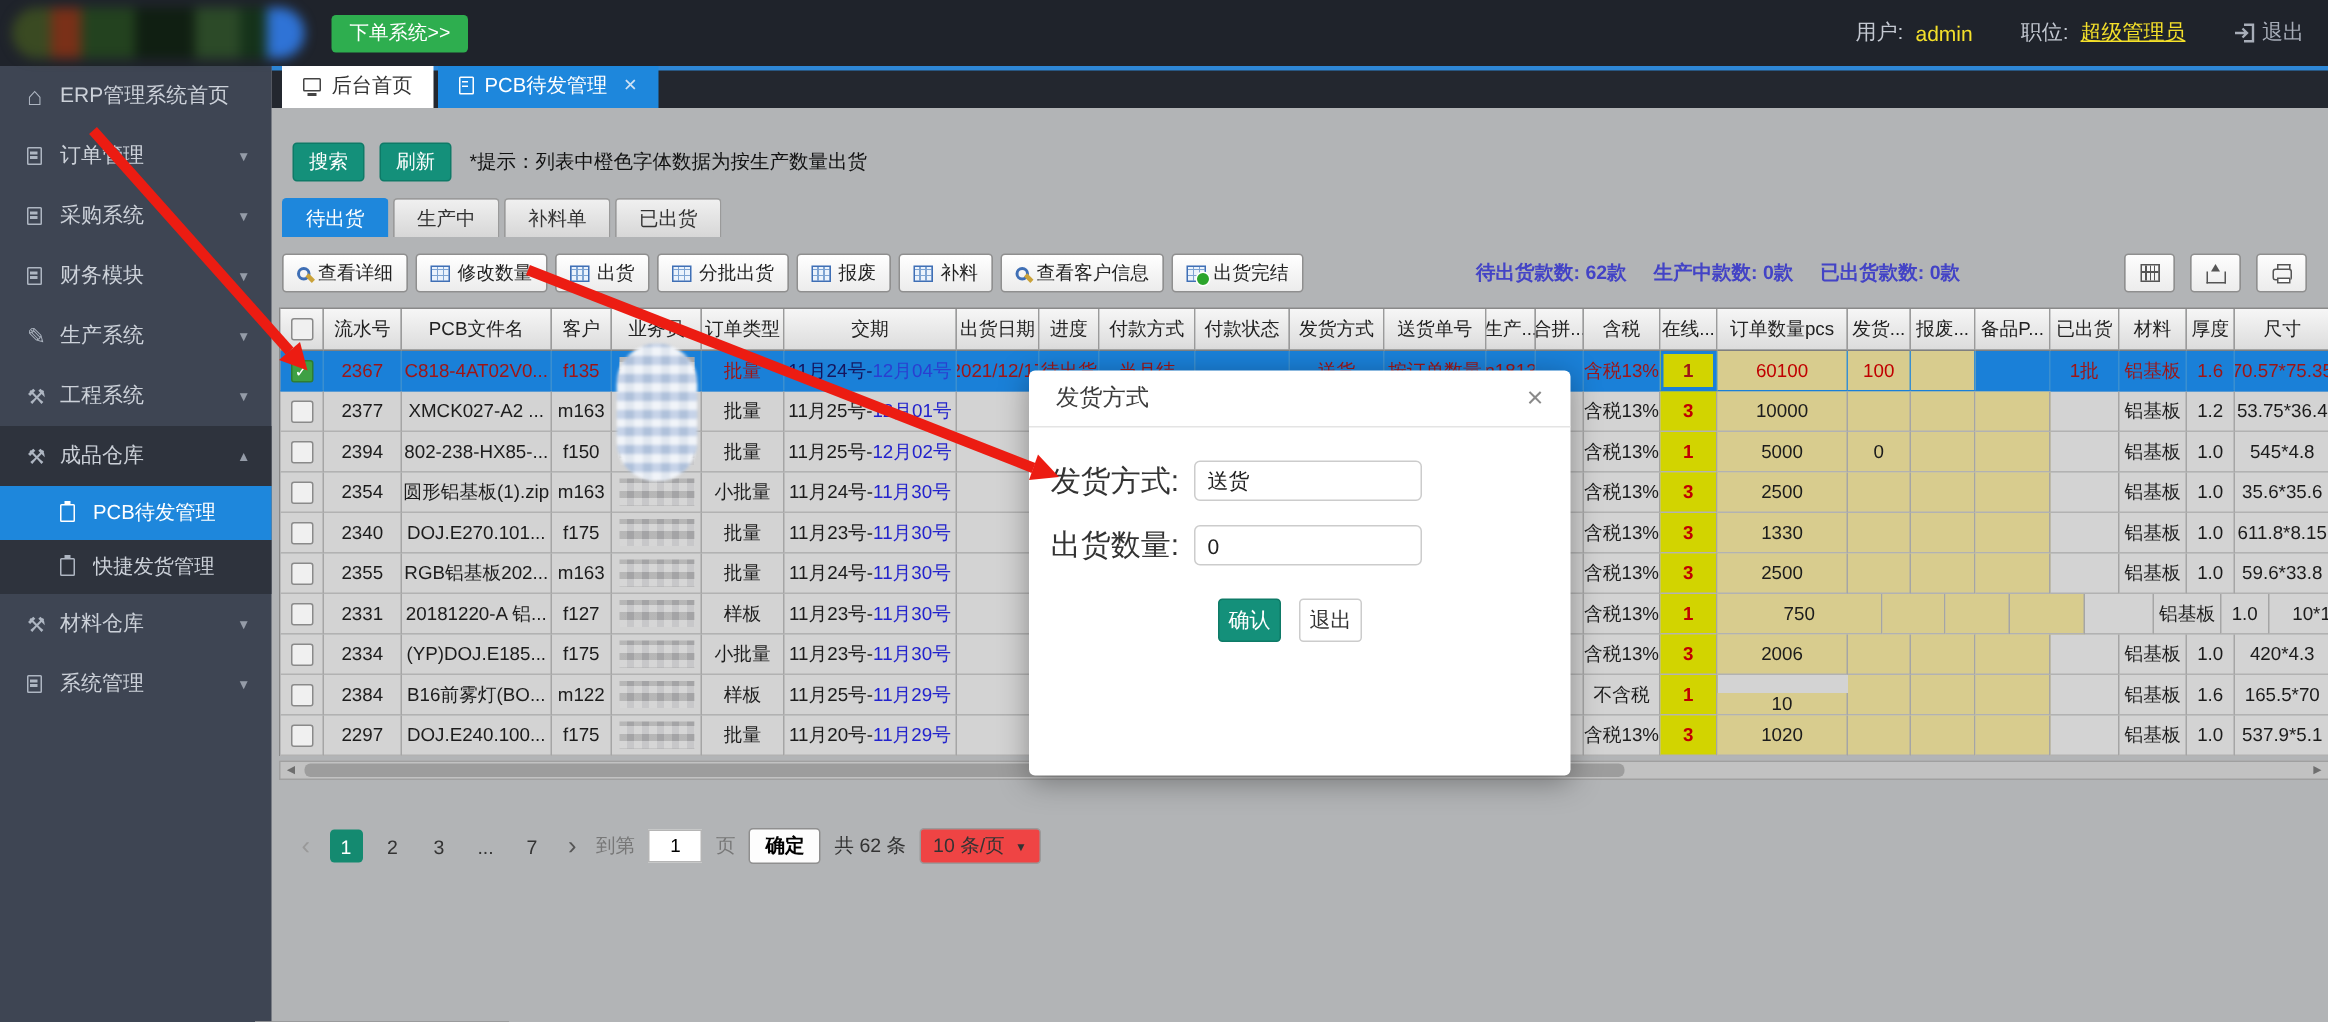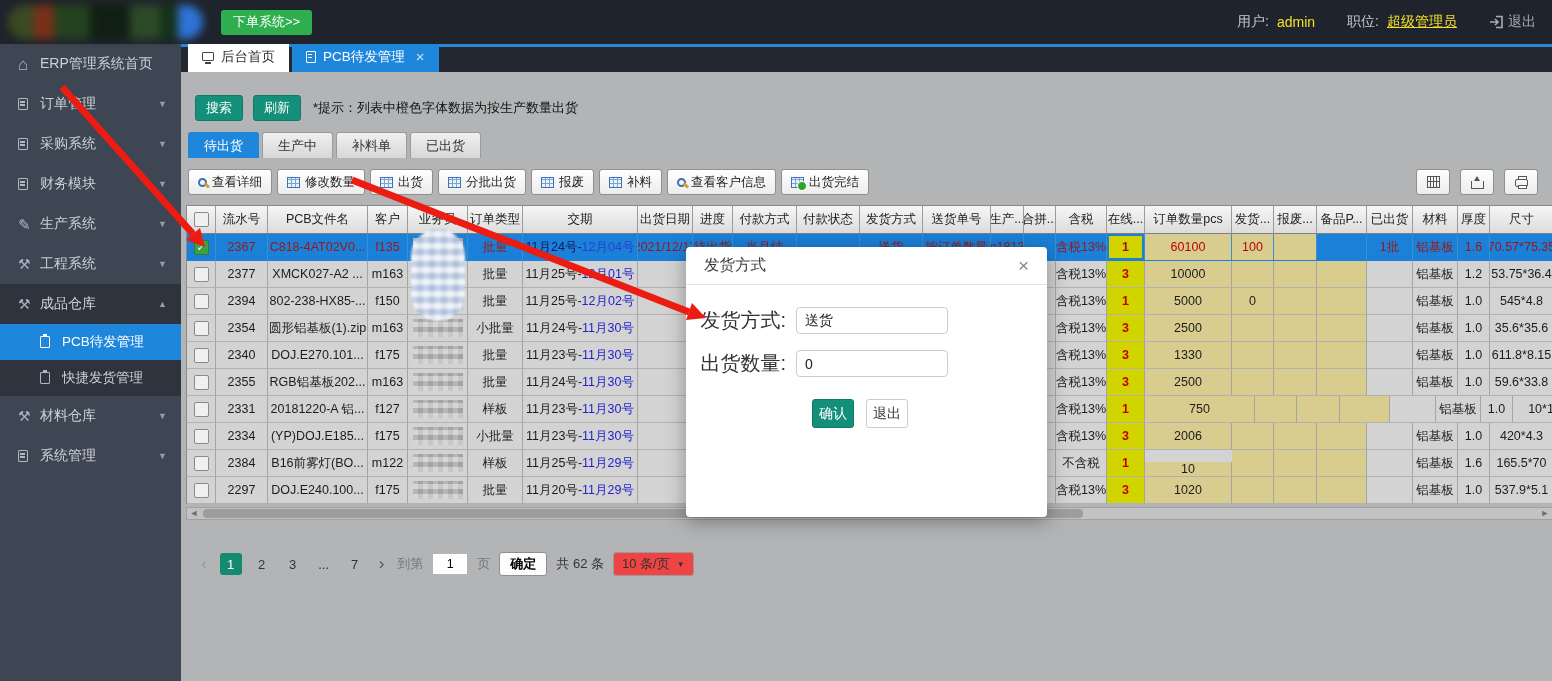--- a/index.html
+++ b/index.html
@@ -283,20 +283,25 @@
             <span>补料</span>
           </button>
           <button class="tbtn">
             <span class="ic-mag"></span>
             <span>查看客户信息</span>
           </button>
           <button class="tbtn">
             <span class="ic-table done"></span>
             <span>出货完结</span>
           </button>
+        </span>
+      <span class="stats">
+          <span>待出货款数: 62款</span>
+          <span>生产中款数: 0款</span>
+          <span>已出货款数: 0款</span>
         </span>
       <span class="iconbtns">
           <button class="ibtn">
             <span class="ic-cols"></span>
           </button>
           <button class="ibtn">
             <span class="ic-exp"></span>
           </button>
           <button class="ibtn">
             <span class="ic-print"></span>

